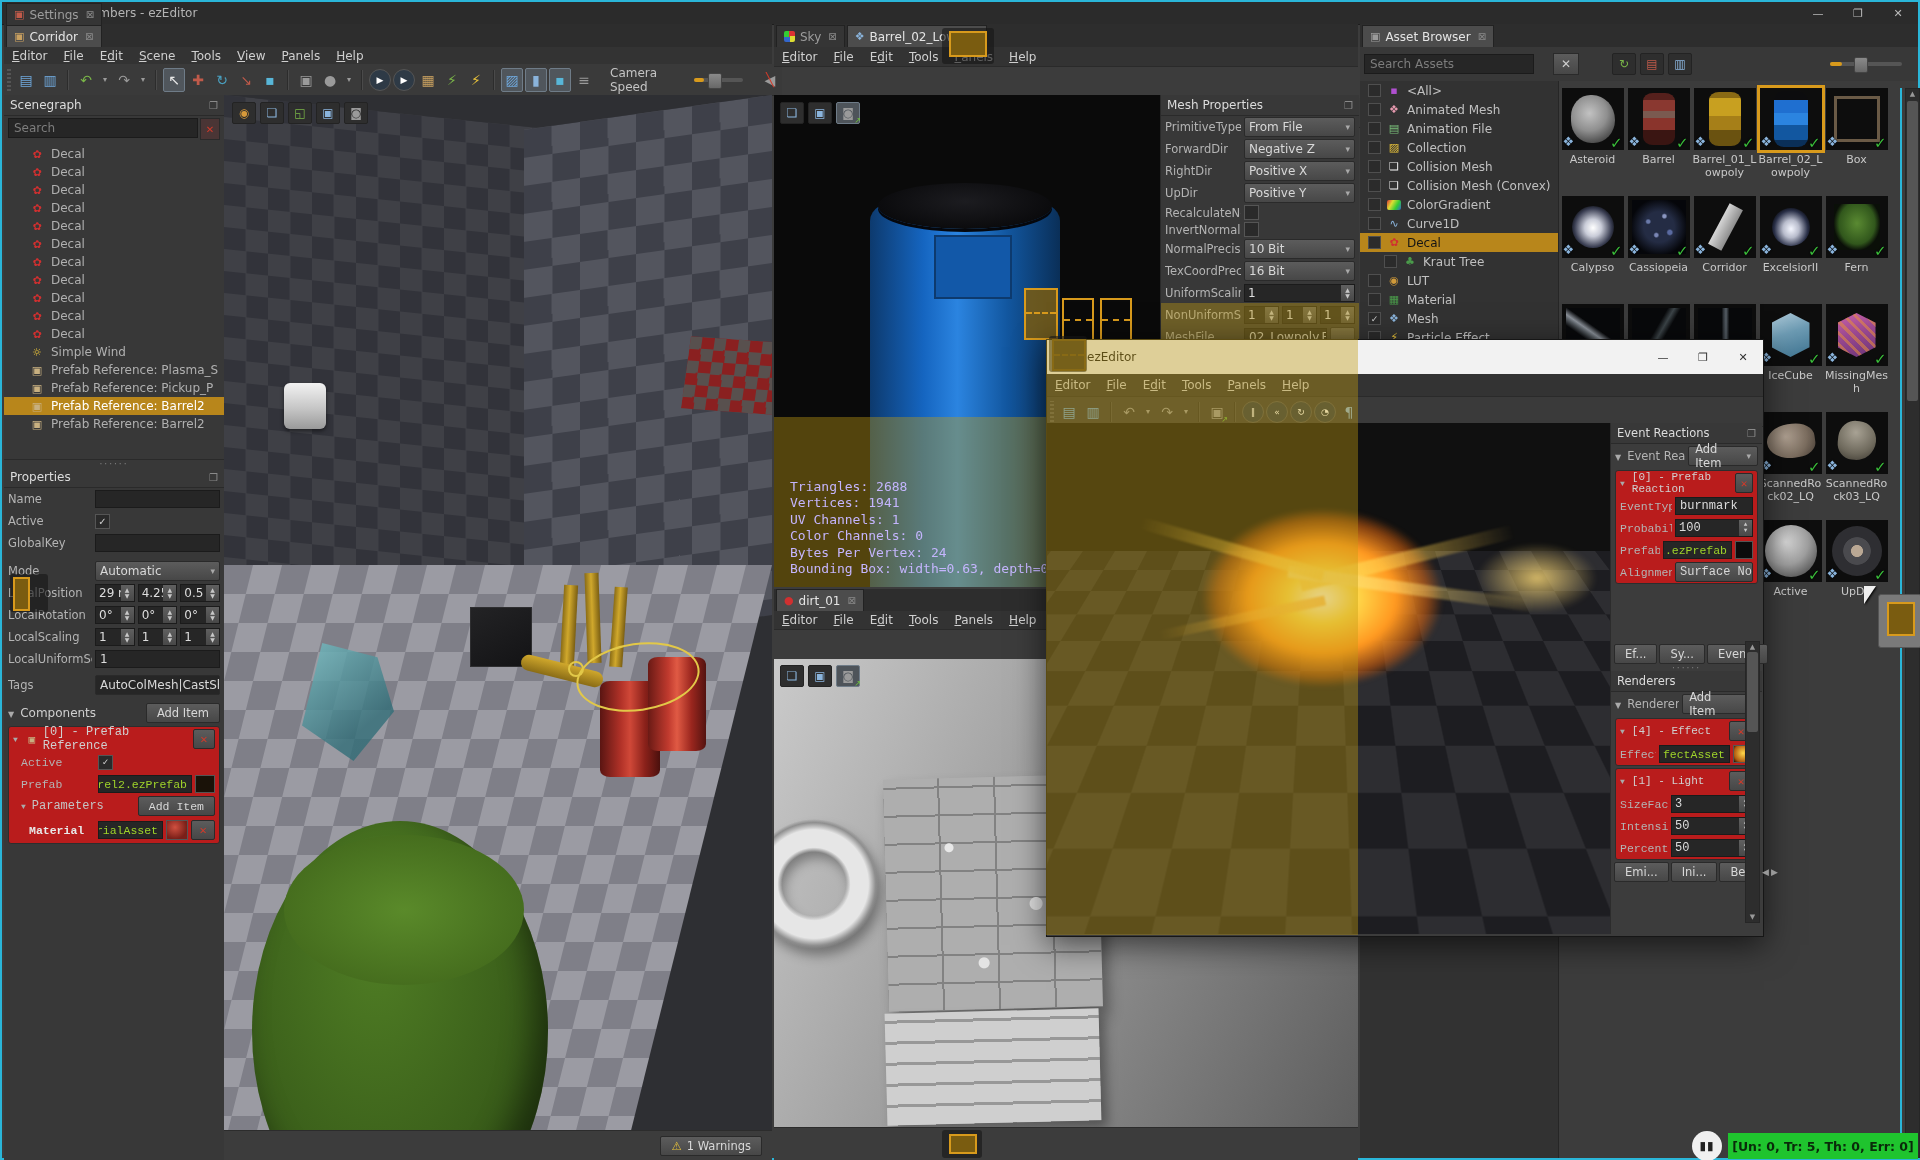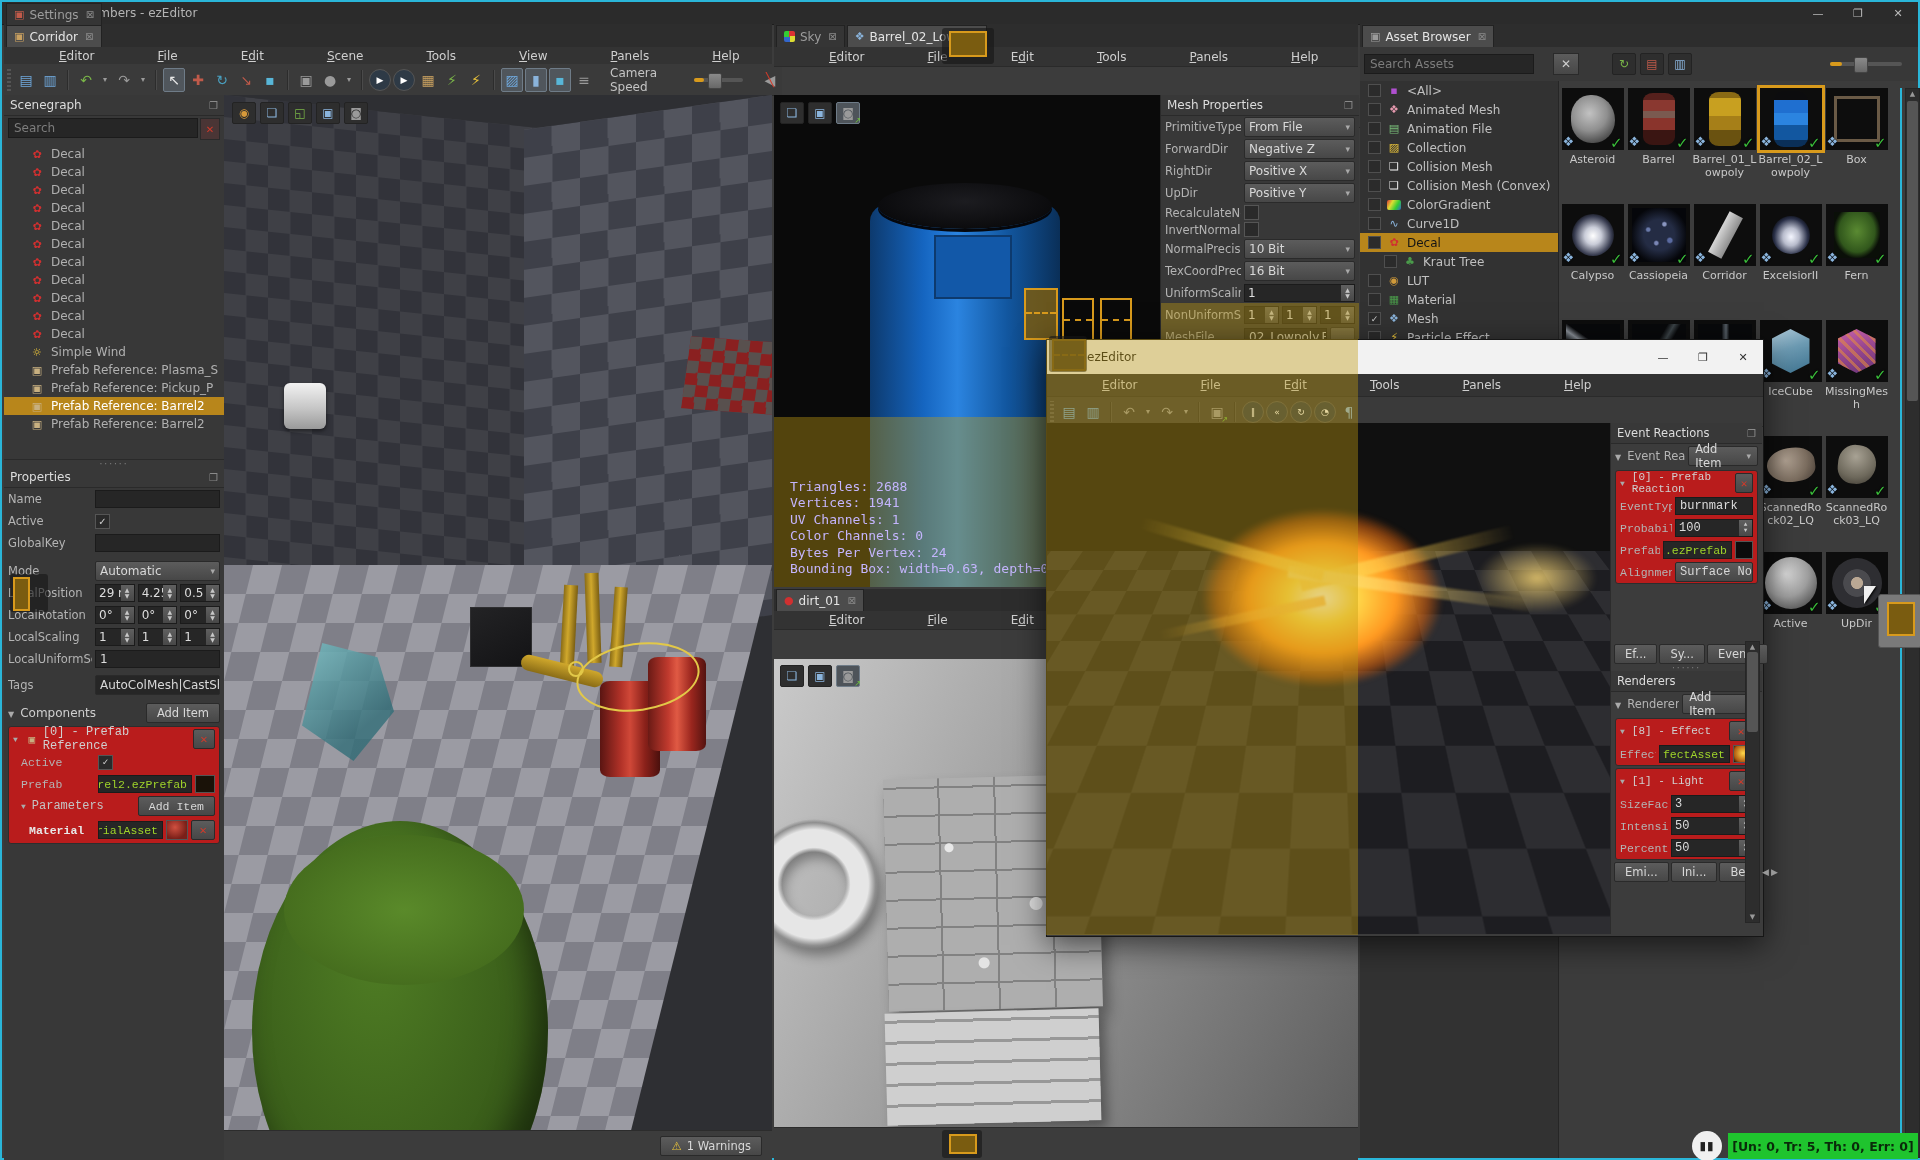--- a/index.html
+++ b/index.html
@@ -13,21 +13,21 @@
   #win-title{color:#b4b4b4;font-size:12px;}
   #win-btns{margin-left:auto;display:flex;}
   .winbtn{width:40px;height:21px;display:flex;align-items:center;justify-content:center;color:#bbb;font-size:11px;}
   
   .tabsrow{background:#2d2d2d;border-bottom:1px solid #222;display:flex;align-items:flex-end;}
   .doctab{height:21px;display:flex;align-items:center;padding:0 7px;background:#353535;border:1px solid #222;border-bottom:none;color:#9d9d9d;margin-left:2px;font-size:12px;white-space:nowrap;}
   .doctab.active{background:#4c4c4c;color:#e4e4e4;}
   .doctab .ticn{margin-right:5px;font-size:11px;}
   .doctab::after{content:"⊠";margin-left:7px;color:#8a8a8a;font-size:10px;}
   .menubar{background:#333;display:flex;align-items:center;border-bottom:1px solid #2a2a2a;}
-  .mi{padding:1px 8px;color:#cfcfcf;margin-left:47px;}
+  .mi{padding:1px 8px;color:#cfcfcf;}
   .mi u{text-decoration:underline;}
   .toolbar{background:#3a3a3a;border-bottom:1px solid #2b2b2b;display:flex;align-items:center;padding-left:10px;position:relative;}
   .toolbar::before{content:"";position:absolute;left:3px;top:4px;bottom:4px;width:4px;background:repeating-linear-gradient(0deg,#555 0 2px,transparent 2px 4px);}
   .tbi{min-width:20px;height:22px;display:flex;align-items:center;justify-content:center;margin:0 1px;font-size:14px;color:#bbb;position:relative;border:1px solid transparent;border-radius:2px;}
   .tbi.active{background:#50565c;border-color:#6f7c88;}
   .tbi.small{min-width:10px;font-size:8px;}
   .tbi.circle{background:#2e3a46;border-radius:50%;width:20px;min-width:20px;height:20px;font-size:9px;color:#fff;border:1px solid #555;}
   .tsep{width:1px;height:20px;background:#2c2c2c;border-right:1px solid #4a4a4a;margin:0 5px;}
   .bdg{position:absolute;right:-1px;bottom:-1px;font-size:8px;color:#6fbf3f;}
   .c-blue{color:#6fa8dc;} .c-green{color:#7ab648;} .c-dim{color:#9a9a9a;} .c-white{color:#e8e8e8;}
@@ -68,21 +68,21 @@
   .ic-pink{color:#e89ab0;} .ic-green{color:#4a9a4a;} .ic-green2{color:#7ac07a;} .ic-white{color:#e8e8e8;}
   .ic-blueish{color:#8ab4dc;} .ic-orange{color:#d09a3a;}
   .ic-rainbow{background:linear-gradient(120deg,#d33,#dd3,#3c3,#36c);color:transparent;border-radius:2px;height:10px;}
   
   .trow{display:flex;align-items:center;height:19px;padding-left:8px;gap:6px;color:#c0c0c0;white-space:nowrap;overflow:hidden;}
   .trow.selected{background:#b8861b;color:#151515;}
   .tchk{width:11px;height:11px;background:#2b2b2b;border:1px solid #4f4f4f;flex:none;font-size:9px;color:#ccc;display:flex;align-items:center;justify-content:center;}
   .trow.checked .tchk::before{content:"✓";}
   
   #rgrid{display:flex;flex-wrap:wrap;align-content:flex-start;}
-  .cell{width:65px;height:99px;margin:0 1px 17px 0;display:flex;flex-direction:column;align-items:center;}
+  .cell{width:65px;height:99px;margin:0 1px 9px 0;display:flex;flex-direction:column;align-items:center;}
   .thumb{width:62px;height:62px;background:#0d0d0d;position:relative;flex:none;}
   .cell.selected .thumb{box-shadow:0 0 0 3px #d89a1c;}
   .thumb::after{content:"";position:absolute;}
   .tmesh{position:absolute;left:1px;bottom:1px;color:#8ab4dc;font-size:13px;text-shadow:0 0 2px #000;z-index:2;}
   .tmesh::before{content:"❖";}
   .tcheck{position:absolute;right:1px;bottom:-2px;color:#3abf3a;font-size:15px;font-weight:bold;text-shadow:0 0 2px #000;z-index:2;}
   .tcheck::before{content:"✓";}
   .tlabel{font-size:11px;color:#c8c8c8;text-align:center;line-height:13px;margin-top:3px;width:65px;word-break:break-all;}
   
   .t-asteroid::after{inset:7px 9px;background:radial-gradient(circle at 42% 38%,#c2c2c2,#8f8f8f 45%,#4a4a4a 78%,#222 95%);border-radius:46% 54% 50% 48%;}
@@ -1163,21 +1163,21 @@
           <span class="pin"></span>
         </div>
       <div class="prow" style="height:24px;">
           <span class="tri"></span>
           <span class="plabel" style="width:52px;">Renderers</span>
           <span class="addbtn dd" style="margin-left:auto;padding:0 6px;">Add Item</span>
         </div>
       <div class="grpbox">
         <div class="grphdr" style="font-size:11px;">
             <span class="tri"></span>
-            <span>[8] - Effect</span>
+            <span>[4] - Effect</span>
             <span class="xbtn" style="margin-left:auto;"></span>
           </div>
         <div class="prow">
             <span class="plabel" style="width:36px;">Effect</span>
             <span class="pinput pgreen">fectAsset</span>
             <span style="width:18px;height:16px;background:radial-gradient(circle at 50% 45%,#ffd84a,#b05a10 70%,#1a0d04);border:1px solid #555;"></span>
           </div>
       </div>
       <div class="grpbox">
         <div class="grphdr" style="font-size:11px;">

